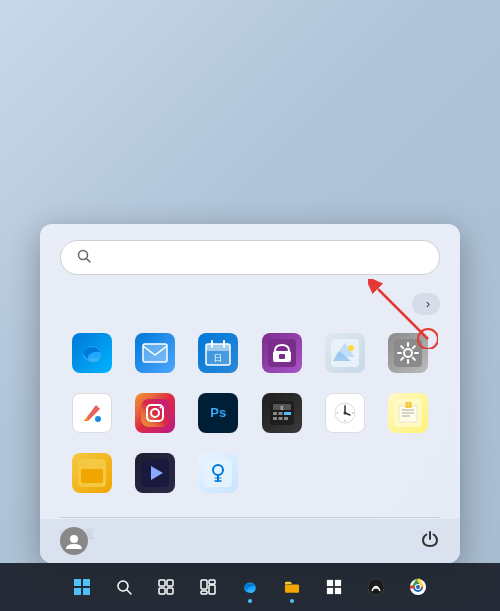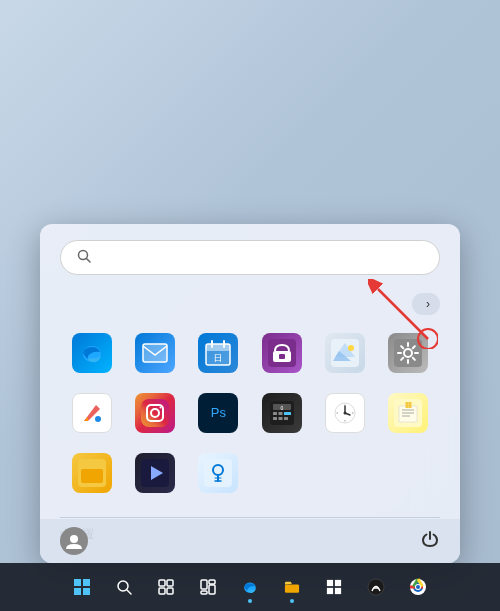--- a/index.html
+++ b/index.html
@@ -249,21 +249,21 @@
     .watermark {
       position: absolute;
       bottom: 58px;
       right: 8px;
       font-size: 9px;
       color: rgba(200,200,200,0.6);
       z-index: 5;
     }
 
     
-    .ps-text { font-size: 13px; font-weight: normal; font-family: Arial; }
+    .ps-text { font-size: 13px; font-weight: bold; font-family: Arial; }
 
     .divider-line {
       width: 100%;
       height: 1px;
       background: rgba(150,165,185,0.4);
       margin: 4px 0 8px 0;
     }
   </style>
 </head>
 <body>

